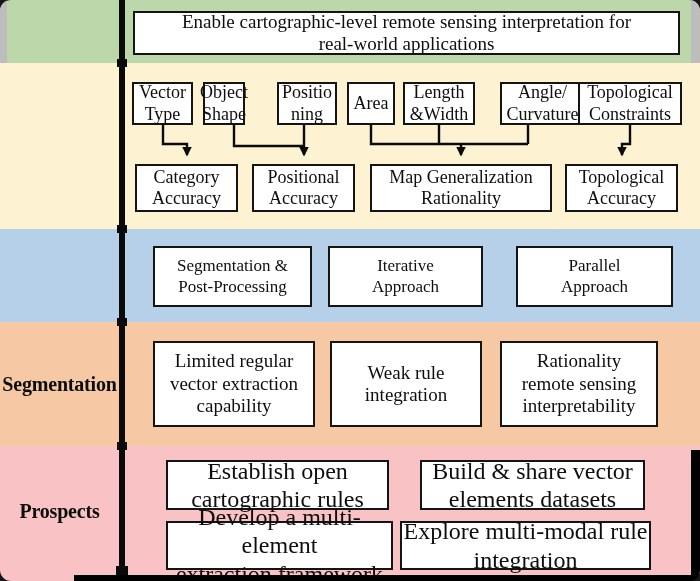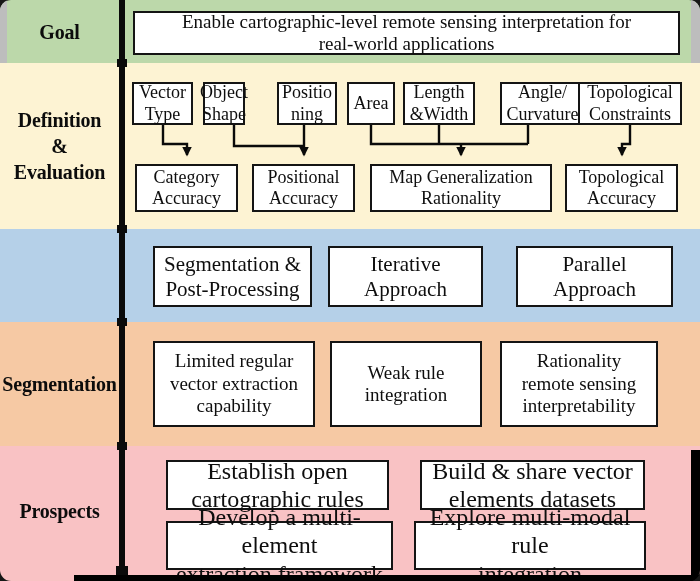--- a/index.html
+++ b/index.html
@@ -44,37 +44,37 @@
   
   .metr{top:101px;height:48px;font-size:18px;}
   #m0{left:135px;width:103px;}
   #m1{left:252px;width:103px;}
   #m2{left:370px;width:182px;}
   #m3{left:565px;width:113px;}
 
   .connectors{position:absolute;left:0;top:0;z-index:1;}
 
   
-  .mbox{top:17px;height:61px;font-size:21px;}
+  .mbox{top:17px;height:61px;font-size:17px;}
   #mm0{left:153px;width:159px;}
   #mm1{left:328px;width:155px;}
   #mm2{left:500px;width:157px;margin-left:16px;}
 
   
   .dbox{top:19px;height:86px;font-size:19px;}
   #d0{left:153px;width:162px;}
   #d1{left:330px;width:152px;}
   #d2{left:500px;width:158px;}
 
   
   .pbox{font-size:24px;}
   #p0{left:166px;top:14px;width:223px;height:50px;}
   #p1{left:420px;top:14px;width:225px;height:50px;}
   #p2{left:166px;top:75px;width:227px;height:49px;}
-  #p3{left:414px;top:75px;width:232px;height:49px;}
+  #p3{left:400px;top:75px;width:251px;height:49px;}
 
   
   .vline{position:absolute;left:119px;top:0;width:6px;height:575px;background:#0a0a0a;z-index:6;}
   .vnode{position:absolute;left:117px;width:10px;height:8px;background:#0a0a0a;z-index:7;}
   #n0{top:59px;} #n1{top:225px;} #n2{top:318px;} #n3{top:442px;}
   .vfoot{position:absolute;left:116px;top:566px;width:12px;height:9px;background:#0a0a0a;z-index:7;}
 
   
   .edge-gray{position:absolute;background:#bdbdbd;z-index:4;}
   #eg-left{left:0;top:0;width:7px;height:63px;}
@@ -84,31 +84,27 @@
   .corner-pink{position:absolute;left:0;bottom:0;width:74px;height:6px;z-index:3;}
 </style>
 </head>
 <body>
 
 <div class="canvas">
 
   <div class="row" id="row-goal" style="background-color: rgb(188, 216, 170);">
     <div class="edge-gray" id="eg-left"></div>
     <div class="edge-gray" id="eg-right"></div>
-    <div class="label">Goal</div>
     <div class="content">
       <div class="wbox" id="goal-box">Enable cartographic-level remote sensing interpretation for
 real-world applications</div>
     </div>
   </div>
 
   <div class="row" id="row-def" style="background-color: rgb(253, 243, 211);">
-    <div class="label">Definition
-&amp;
-Evaluation</div>
     <div class="content">
       <svg class="connectors" width="700" height="166" viewBox="0 0 700 166">
         <defs>
           <marker id="arr" viewBox="0 0 10 10" refX="8.5" refY="5" markerWidth="10" markerHeight="10" orient="auto" markerUnits="userSpaceOnUse">
             <path d="M0,0 L10,5 L0,10 z" fill="#0a0a0a"></path>
           </marker>
         </defs>
         <g stroke="#0a0a0a" stroke-width="2.4" fill="none">
           <path d="M163,62 V81 H187 V92" marker-end="url(#arr)"></path>
           <path d="M234,62 V83 H303"></path>

